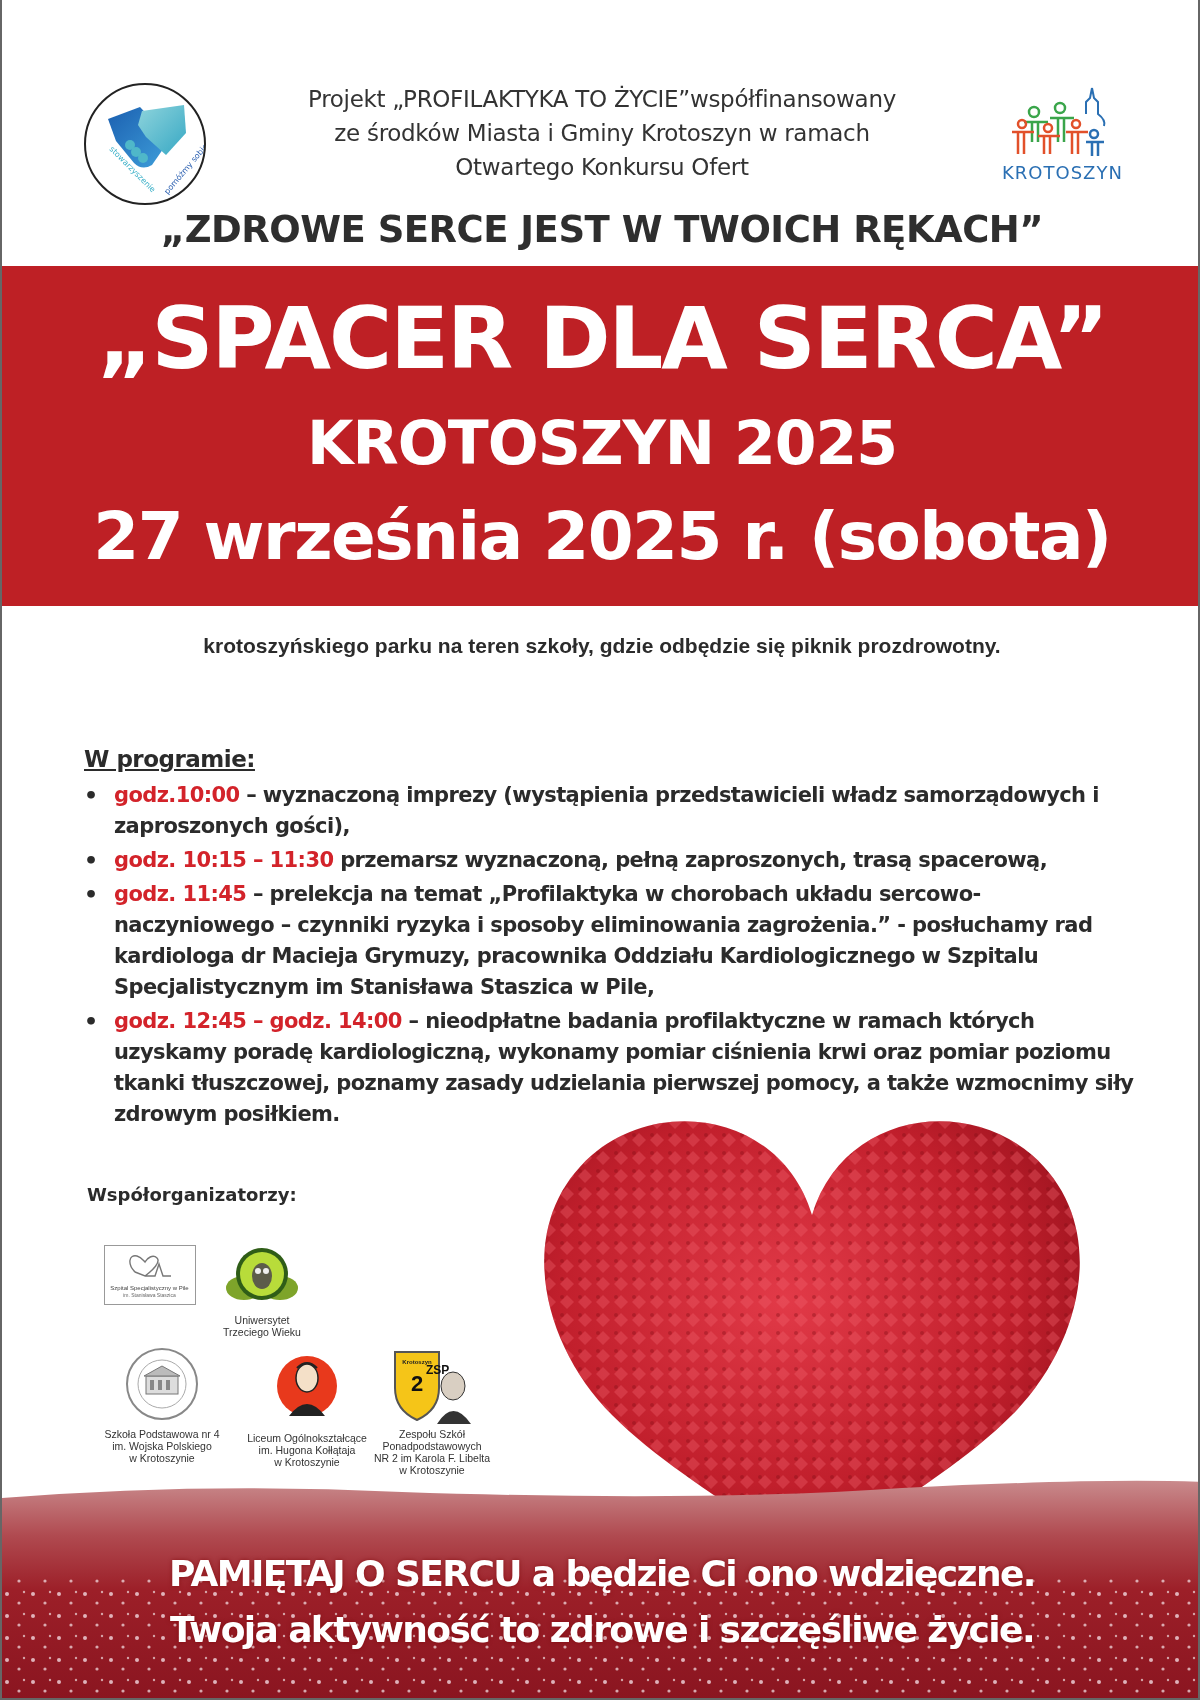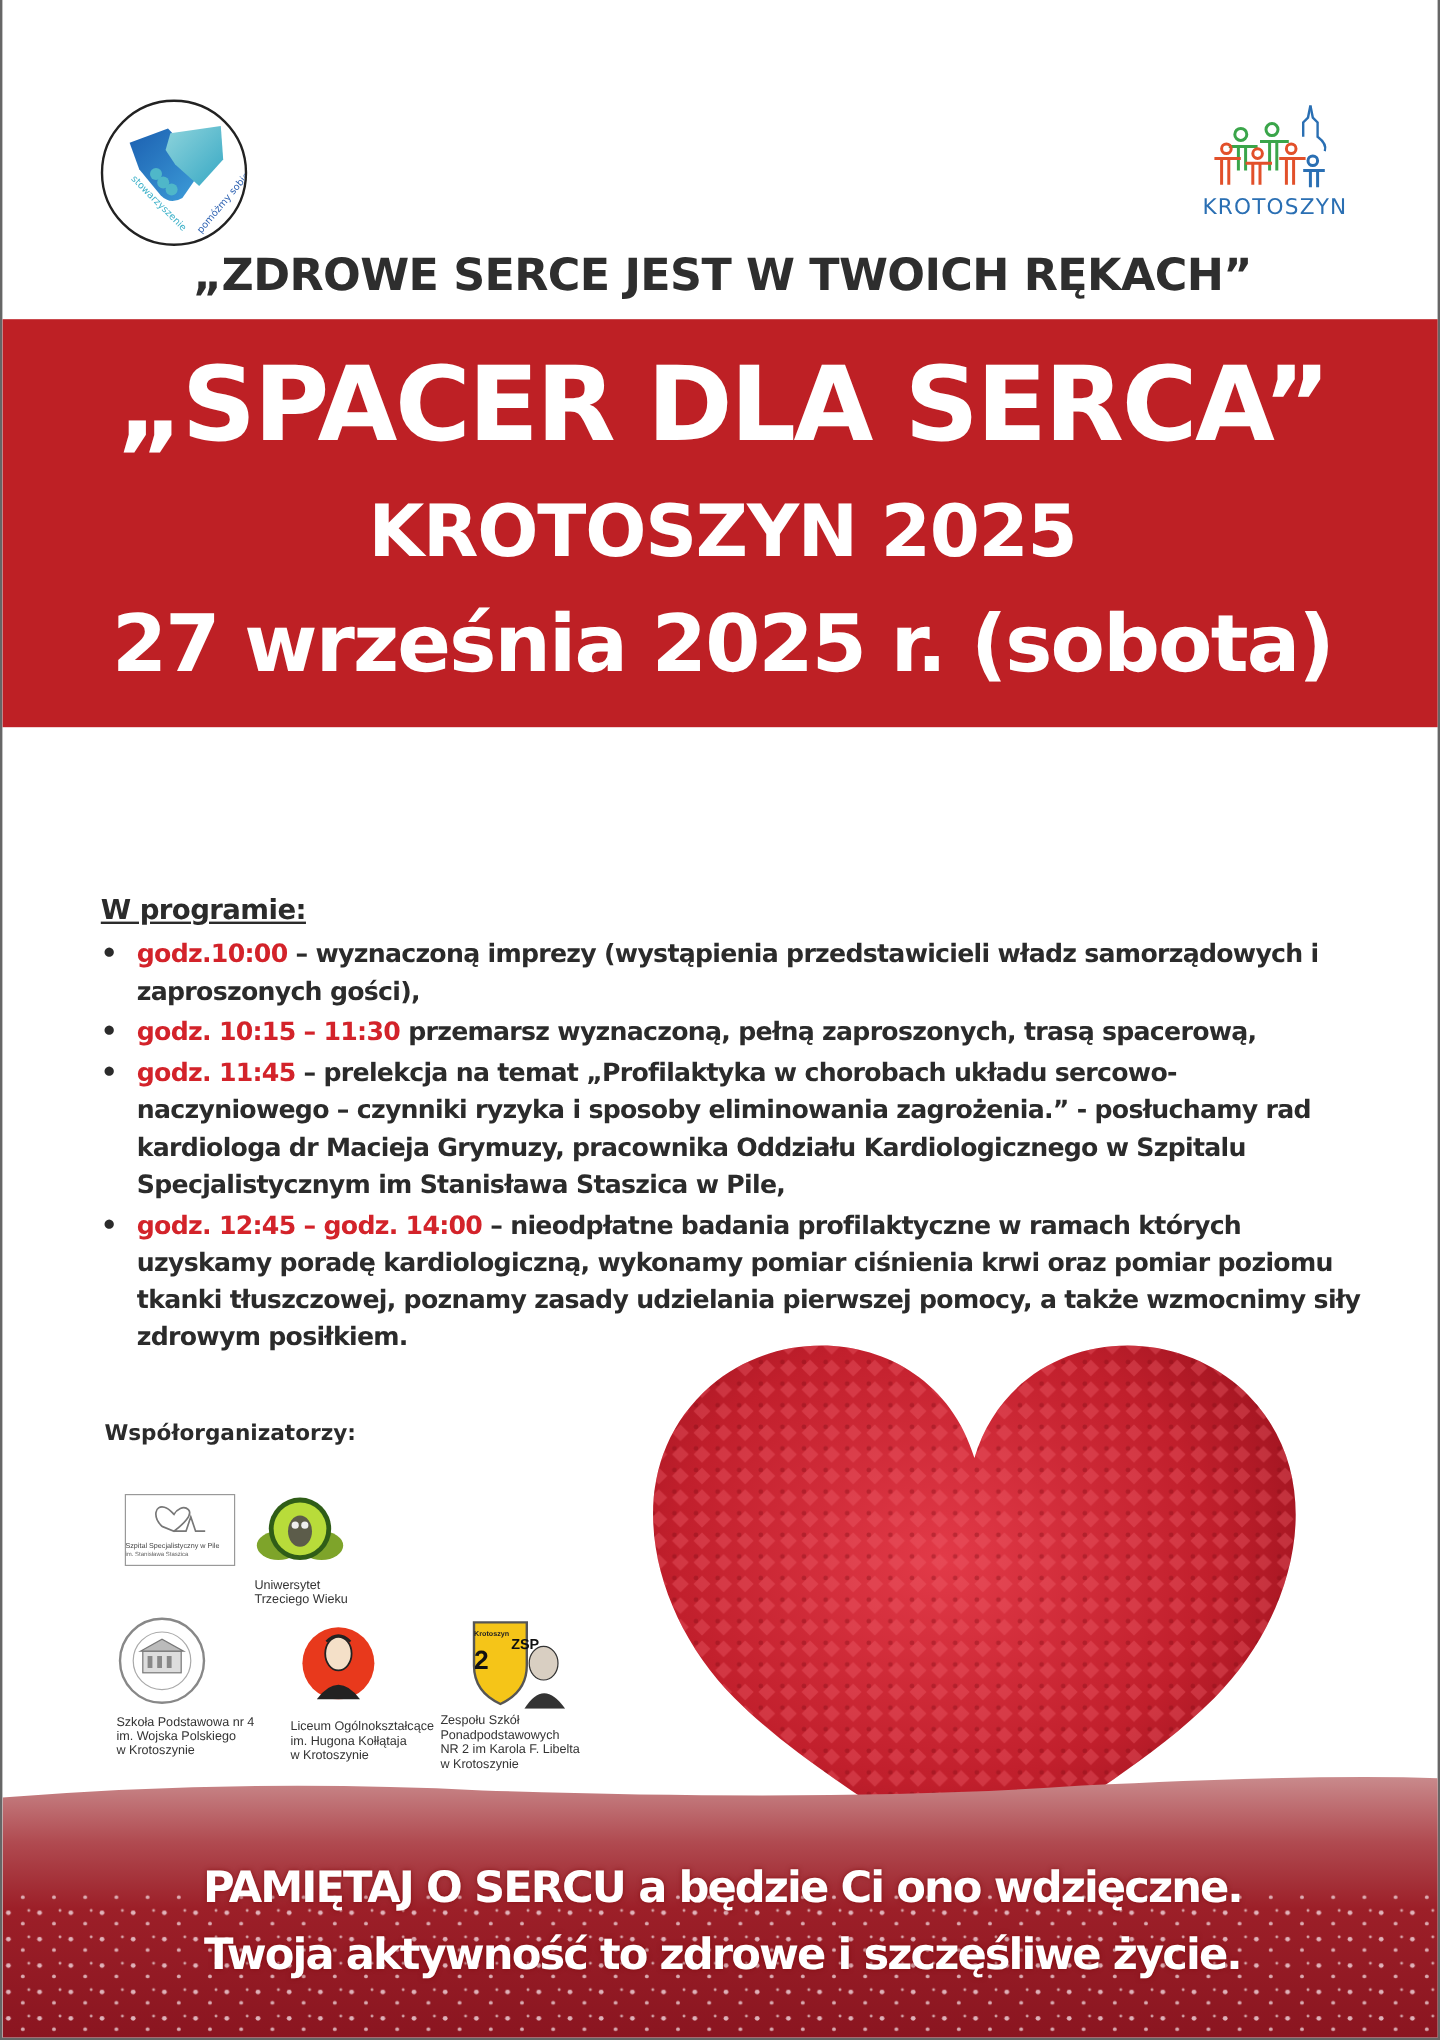--- a/index.html
+++ b/index.html
@@ -25,21 +25,21 @@
 
   
   .program-heading { position: absolute; left: 82px; top: 746px; font-size: 23px; font-weight: bold; color: #2b2b2b; text-decoration: underline; font-family: "DejaVu Sans", sans-serif; letter-spacing: -0.5px; }
   .program-list { position: absolute; left: 82px; top: 780px; width: 1050px; list-style: none; font-family: "DejaVu Sans", sans-serif; font-weight: bold; font-size: 21px; line-height: 31px; color: #2b2b2b; letter-spacing: -0.6px; }
   .program-list li { position: relative; padding-left: 30px; margin-bottom: 3px; }
   .program-list li .bullet { position: absolute; left: 0; top: 0; font-size: 22px; }
   .program-list .time { color: #d3232a; }
 
   
   .coorg-heading { position: absolute; left: 85px; top: 1184px; font-size: 18px; font-weight: bold; color: #2b2b2b; font-family: "DejaVu Sans", sans-serif; }
-  .org { position: absolute; text-align: left; font-size: 10.5px; line-height: 12px; color: #333; font-family: "Liberation Sans", sans-serif; }
+  .org { position: absolute; text-align: center; font-size: 10.5px; line-height: 12px; color: #333; font-family: "Liberation Sans", sans-serif; }
   .org-logo { margin: 0 auto 4px auto; }
 
   
   .tree { position: absolute; left: 520px; top: 1095px; width: 580px; height: 520px; }
 
   
   .field { position: absolute; left: 0; top: 1478px; width: 1200px; height: 222px; }
   .bottom-text { position: absolute; left: 0; top: 1546px; width: 1200px; text-align: center; color: #fff; font-family: "DejaVu Sans", sans-serif; font-weight: bold; font-size: 36px; line-height: 56px; letter-spacing: -1.6px; text-shadow: 0 0 4px rgba(120,0,0,0.6); }
 </style>
 </head>
@@ -62,20 +62,25 @@
       <path d="M22 34 L54 22 L84 54 L66 80 Q56 86 48 78 L30 56 Z" fill="url(#hg1)"></path>
       <path d="M56 26 L98 20 L100 48 L80 70 L60 52 L52 40 Z" fill="url(#hg2)"></path>
       <circle cx="44" cy="60" r="5" fill="#4fb7c9"></circle>
       <circle cx="50" cy="67" r="5" fill="#4fb7c9"></circle>
       <circle cx="57" cy="73" r="5" fill="#4fb7c9"></circle>
       <text x="14" y="74" font-size="8" fill="#3bb0c8" font-family="DejaVu Sans, sans-serif" transform="rotate(45 30 80)">stowarzyszenie</text>
       <text x="66" y="104" font-size="8" fill="#2a5fb0" font-family="DejaVu Sans, sans-serif" transform="rotate(-50 80 90)">pomóżmy sobie</text>
     </svg>
   </div>
 
+  <div class="project-text">
+    <div>Projekt „PROFILAKTYKA TO ŻYCIE”współfinansowany</div>
+    <div>ze środków Miasta i Gminy Krotoszyn w ramach</div>
+    <div>Otwartego Konkursu Ofert</div>
+  </div>
 
   <div class="logo-right">
     <svg width="120" height="80" viewBox="0 0 120 80">
       <path d="M90 4 L92 14 L96 18 L96 30 Q104 36 102 42" stroke="#2a6fb3" stroke-width="2" fill="none"></path>
       <path d="M90 4 L88 14 L84 18 L84 30" stroke="#2a6fb3" stroke-width="2" fill="none"></path>
       <g stroke-width="2.5" fill="none">
         <circle cx="32" cy="28" r="5" stroke="#3aa54a"></circle>
         <path d="M22 38 H46 M30 38 V58 M36 38 V58" stroke="#3aa54a"></path>
         <circle cx="58" cy="24" r="5" stroke="#3aa54a"></circle>
         <path d="M48 34 H72 M56 34 V58 M62 34 V58" stroke="#3aa54a"></path>
@@ -94,20 +99,21 @@
 
   <div class="slogan">„ZDROWE SERCE JEST W TWOICH RĘKACH”</div>
 
   <div class="banner">
     <div class="banner-title">„SPACER DLA SERCA”</div>
     <div class="banner-city">KROTOSZYN 2025</div>
     <div class="banner-date">27 września 2025 r. (sobota)</div>
   </div>
 
   <div class="meeting">
+    <div>krotoszyńskiego parku na teren szkoły, gdzie odbędzie się piknik prozdrowotny.</div>
   </div>
 
   <div class="program-heading">W  programie:</div>
   <ul class="program-list">
     <li>
       <span class="bullet">•</span>
       <span class="time">godz.10:00</span><span> – wyznaczoną imprezy (wystąpienia przedstawicieli władz samorządowych i zaproszonych gości),</span>
     </li>
     <li>
       <span class="bullet">•</span>

